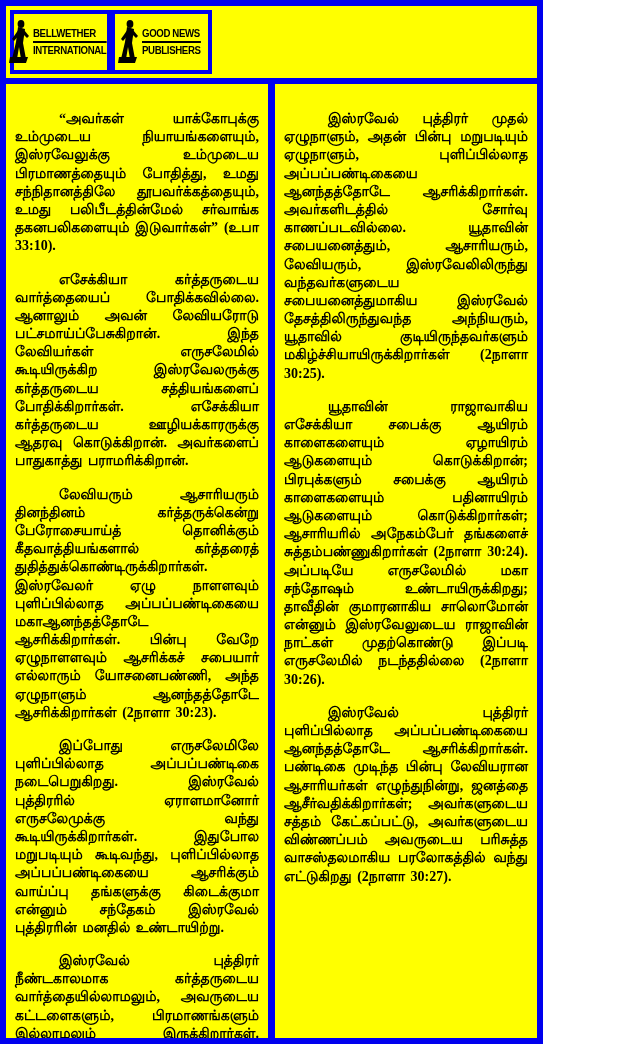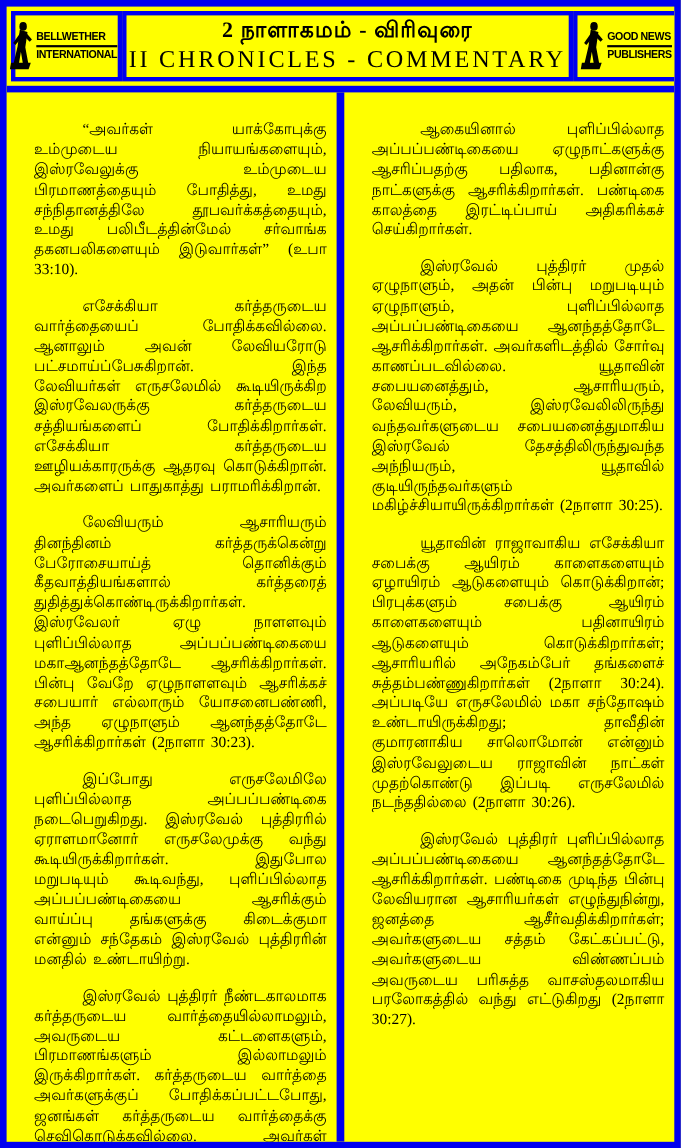--- a/index.html
+++ b/index.html
@@ -3,21 +3,21 @@
 <meta charset="utf-8">
 <style>
   :root{
     --blue:#0000EE;
     --yellow:#FFFF00;
     --ink:#000000;
   }
   *{margin:0;padding:0;box-sizing:border-box;}
   html,body{background:#fff;}
   .page{
-    width:619px;height:1044px;
+    width:543px;height:1044px;
     background:var(--yellow);
     border:6px solid var(--blue);
     display:flex;flex-direction:column;
     font-family:"Liberation Serif", serif;
     color:var(--ink);
     overflow:hidden;
   }
   
   .header{
     display:flex;
@@ -78,26 +78,26 @@
     flex:1 1 0;
     padding:8px 9px 4px 9px;
     overflow:hidden;
   }
   .divider{
     width:7px;
     background:var(--blue);
     flex:0 0 auto;
   }
   .col p{
-    font-weight:normal;
+    font-weight:bold;
     font-size:14px;
     line-height:1.3;
     text-align:justify;
     text-indent:44px;
-    margin:0 0 15px 16px;
+    margin:0 0 15px 0;
     word-spacing:2px;
   }
   .col p:first-child{margin-top:18px;}
 </style>
 </head>
 <body>
 
 <div class="page">
 
   <div class="header">
@@ -113,24 +113,20 @@
             <path d="M2 38 L20 38 L18 44 L1 44 Z"></path>
           </g>
         </svg>
       </span>
       <span class="logo-text">
         <span class="logo-line underlined">BELLWETHER</span>
         <span class="logo-line">INTERNATIONAL</span>
       </span>
     </div>
 
-    <div class="hbox title-box">
-      <div class="title-tamil">2 நாளாகமம் - விரிவுரை</div>
-      <div class="title-english">II CHRONICLES - COMMENTARY</div>
-    </div>
 
     <div class="hbox logo-box">
       <span class="figure-icon">
         <svg width="22" height="46" viewBox="0 0 22 46" xmlns="http://www.w3.org/2000/svg">
           <g fill="#000000">
             <ellipse cx="13" cy="5" rx="3.4" ry="4"></ellipse>
             <path d="M10 8 L17 10 L15 24 L18 40 L13 40 L11 28 L9 40 L4 40 L8 23 Z"></path>
             <path d="M11 10 L4 20 L6 22 L13 14 Z"></path>
             <path d="M16 11 L21 17 L19 19 L14 14 Z"></path>
             <path d="M2 38 L20 38 L18 44 L1 44 Z"></path>
@@ -151,21 +147,20 @@
       <p>“அவர்கள் யாக்கோபுக்கு உம்முடைய நியாயங்களையும், இஸ்ரவேலுக்கு உம்முடைய பிரமாணத்தையும் போதித்து, உமது சந்நிதானத்திலே தூபவர்க்கத்தையும், உமது பலிபீடத்தின்மேல் சர்வாங்க தகனபலிகளையும் இடுவார்கள்” (உபா 33:10).</p>
       <p>எசேக்கியா கர்த்தருடைய வார்த்தையைப் போதிக்கவில்லை. ஆனாலும் அவன் லேவியரோடு பட்சமாய்ப்பேசுகிறான். இந்த லேவியர்கள் எருசலேமில் கூடியிருக்கிற இஸ்ரவேலருக்கு கர்த்தருடைய சத்தியங்களைப் போதிக்கிறார்கள். எசேக்கியா கர்த்தருடைய ஊழியக்காரருக்கு ஆதரவு கொடுக்கிறான். அவர்களைப் பாதுகாத்து பராமரிக்கிறான்.</p>
       <p>லேவியரும் ஆசாரியரும் தினந்தினம் கர்த்தருக்கென்று பேரோசையாய்த் தொனிக்கும் கீதவாத்தியங்களால் கர்த்தரைத் துதித்துக்கொண்டிருக்கிறார்கள். இஸ்ரவேலர் ஏழு நாளளவும் புளிப்பில்லாத அப்பப்பண்டிகையை மகாஆனந்தத்தோடே ஆசரிக்கிறார்கள். பின்பு வேறே ஏழுநாளளவும் ஆசரிக்கச் சபையார் எல்லாரும் யோசனைபண்ணி, அந்த ஏழுநாளும் ஆனந்தத்தோடே ஆசரிக்கிறார்கள் (2நாளா 30:23).</p>
       <p>இப்போது எருசலேமிலே புளிப்பில்லாத அப்பப்பண்டிகை நடைபெறுகிறது. இஸ்ரவேல் புத்திரரில் ஏராளமானோர் எருசலேமுக்கு வந்து கூடியிருக்கிறார்கள். இதுபோல மறுபடியும் கூடிவந்து, புளிப்பில்லாத அப்பப்பண்டிகையை ஆசரிக்கும் வாய்ப்பு தங்களுக்கு கிடைக்குமா என்னும் சந்தேகம் இஸ்ரவேல் புத்திரரின் மனதில் உண்டாயிற்று.</p>
       <p>இஸ்ரவேல் புத்திரர் நீண்டகாலமாக கர்த்தருடைய வார்த்தையில்லாமலும், அவருடைய கட்டளைகளும், பிரமாணங்களும் இல்லாமலும் இருக்கிறார்கள். கர்த்தருடைய வார்த்தை அவர்களுக்குப் போதிக்கப்பட்டபோது, ஜனங்கள் கர்த்தருடைய வார்த்தைக்கு செவிகொடுக்கவில்லை. அவர்கள் கர்த்தரை அசட்டைபண்ணினதுபோல, அவருடைய வார்த்தைகளையும் அசட்டைபண்ணிவிடுகிறார்கள்.</p>
     </div>
 
     <div class="divider"></div>
 
     <div class="col">
-      <p>ஆகையினால் புளிப்பில்லாத அப்பப்பண்டிகையை ஏழுநாட்களுக்கு ஆசரிப்பதற்கு பதிலாக, பதினான்கு நாட்களுக்கு ஆசரிக்கிறார்கள். பண்டிகை காலத்தை இரட்டிப்பாய் அதிகரிக்கச் செய்கிறார்கள்.</p>
       <p>இஸ்ரவேல் புத்திரர் முதல் ஏழுநாளும், அதன் பின்பு மறுபடியும் ஏழுநாளும், புளிப்பில்லாத அப்பப்பண்டிகையை ஆனந்தத்தோடே ஆசரிக்கிறார்கள். அவர்களிடத்தில் சோர்வு காணப்படவில்லை. யூதாவின் சபையனைத்தும், ஆசாரியரும், லேவியரும், இஸ்ரவேலிலிருந்து வந்தவர்களுடைய சபையனைத்துமாகிய இஸ்ரவேல் தேசத்திலிருந்துவந்த அந்நியரும், யூதாவில் குடியிருந்தவர்களும் மகிழ்ச்சியாயிருக்கிறார்கள் (2நாளா 30:25).</p>
       <p>யூதாவின் ராஜாவாகிய எசேக்கியா சபைக்கு ஆயிரம் காளைகளையும் ஏழாயிரம் ஆடுகளையும் கொடுக்கிறான்; பிரபுக்களும் சபைக்கு ஆயிரம் காளைகளையும் பதினாயிரம் ஆடுகளையும் கொடுக்கிறார்கள்; ஆசாரியரில் அநேகம்பேர் தங்களைச் சுத்தம்பண்ணுகிறார்கள் (2நாளா 30:24). அப்படியே எருசலேமில் மகா சந்தோஷம் உண்டாயிருக்கிறது; தாவீதின் குமாரனாகிய சாலொமோன் என்னும் இஸ்ரவேலுடைய ராஜாவின் நாட்கள் முதற்கொண்டு இப்படி எருசலேமில் நடந்ததில்லை (2நாளா 30:26).</p>
       <p>இஸ்ரவேல் புத்திரர் புளிப்பில்லாத அப்பப்பண்டிகையை ஆனந்தத்தோடே ஆசரிக்கிறார்கள். பண்டிகை முடிந்த பின்பு லேவியரான ஆசாரியர்கள் எழுந்துநின்று, ஜனத்தை ஆசீர்வதிக்கிறார்கள்; அவர்களுடைய சத்தம் கேட்கப்பட்டு, அவர்களுடைய விண்ணப்பம் அவருடைய பரிசுத்த வாசஸ்தலமாகிய பரலோகத்தில் வந்து எட்டுகிறது (2நாளா 30:27).</p>
     </div>
 
   </div>
 
 </div>
 
 </body></html>

